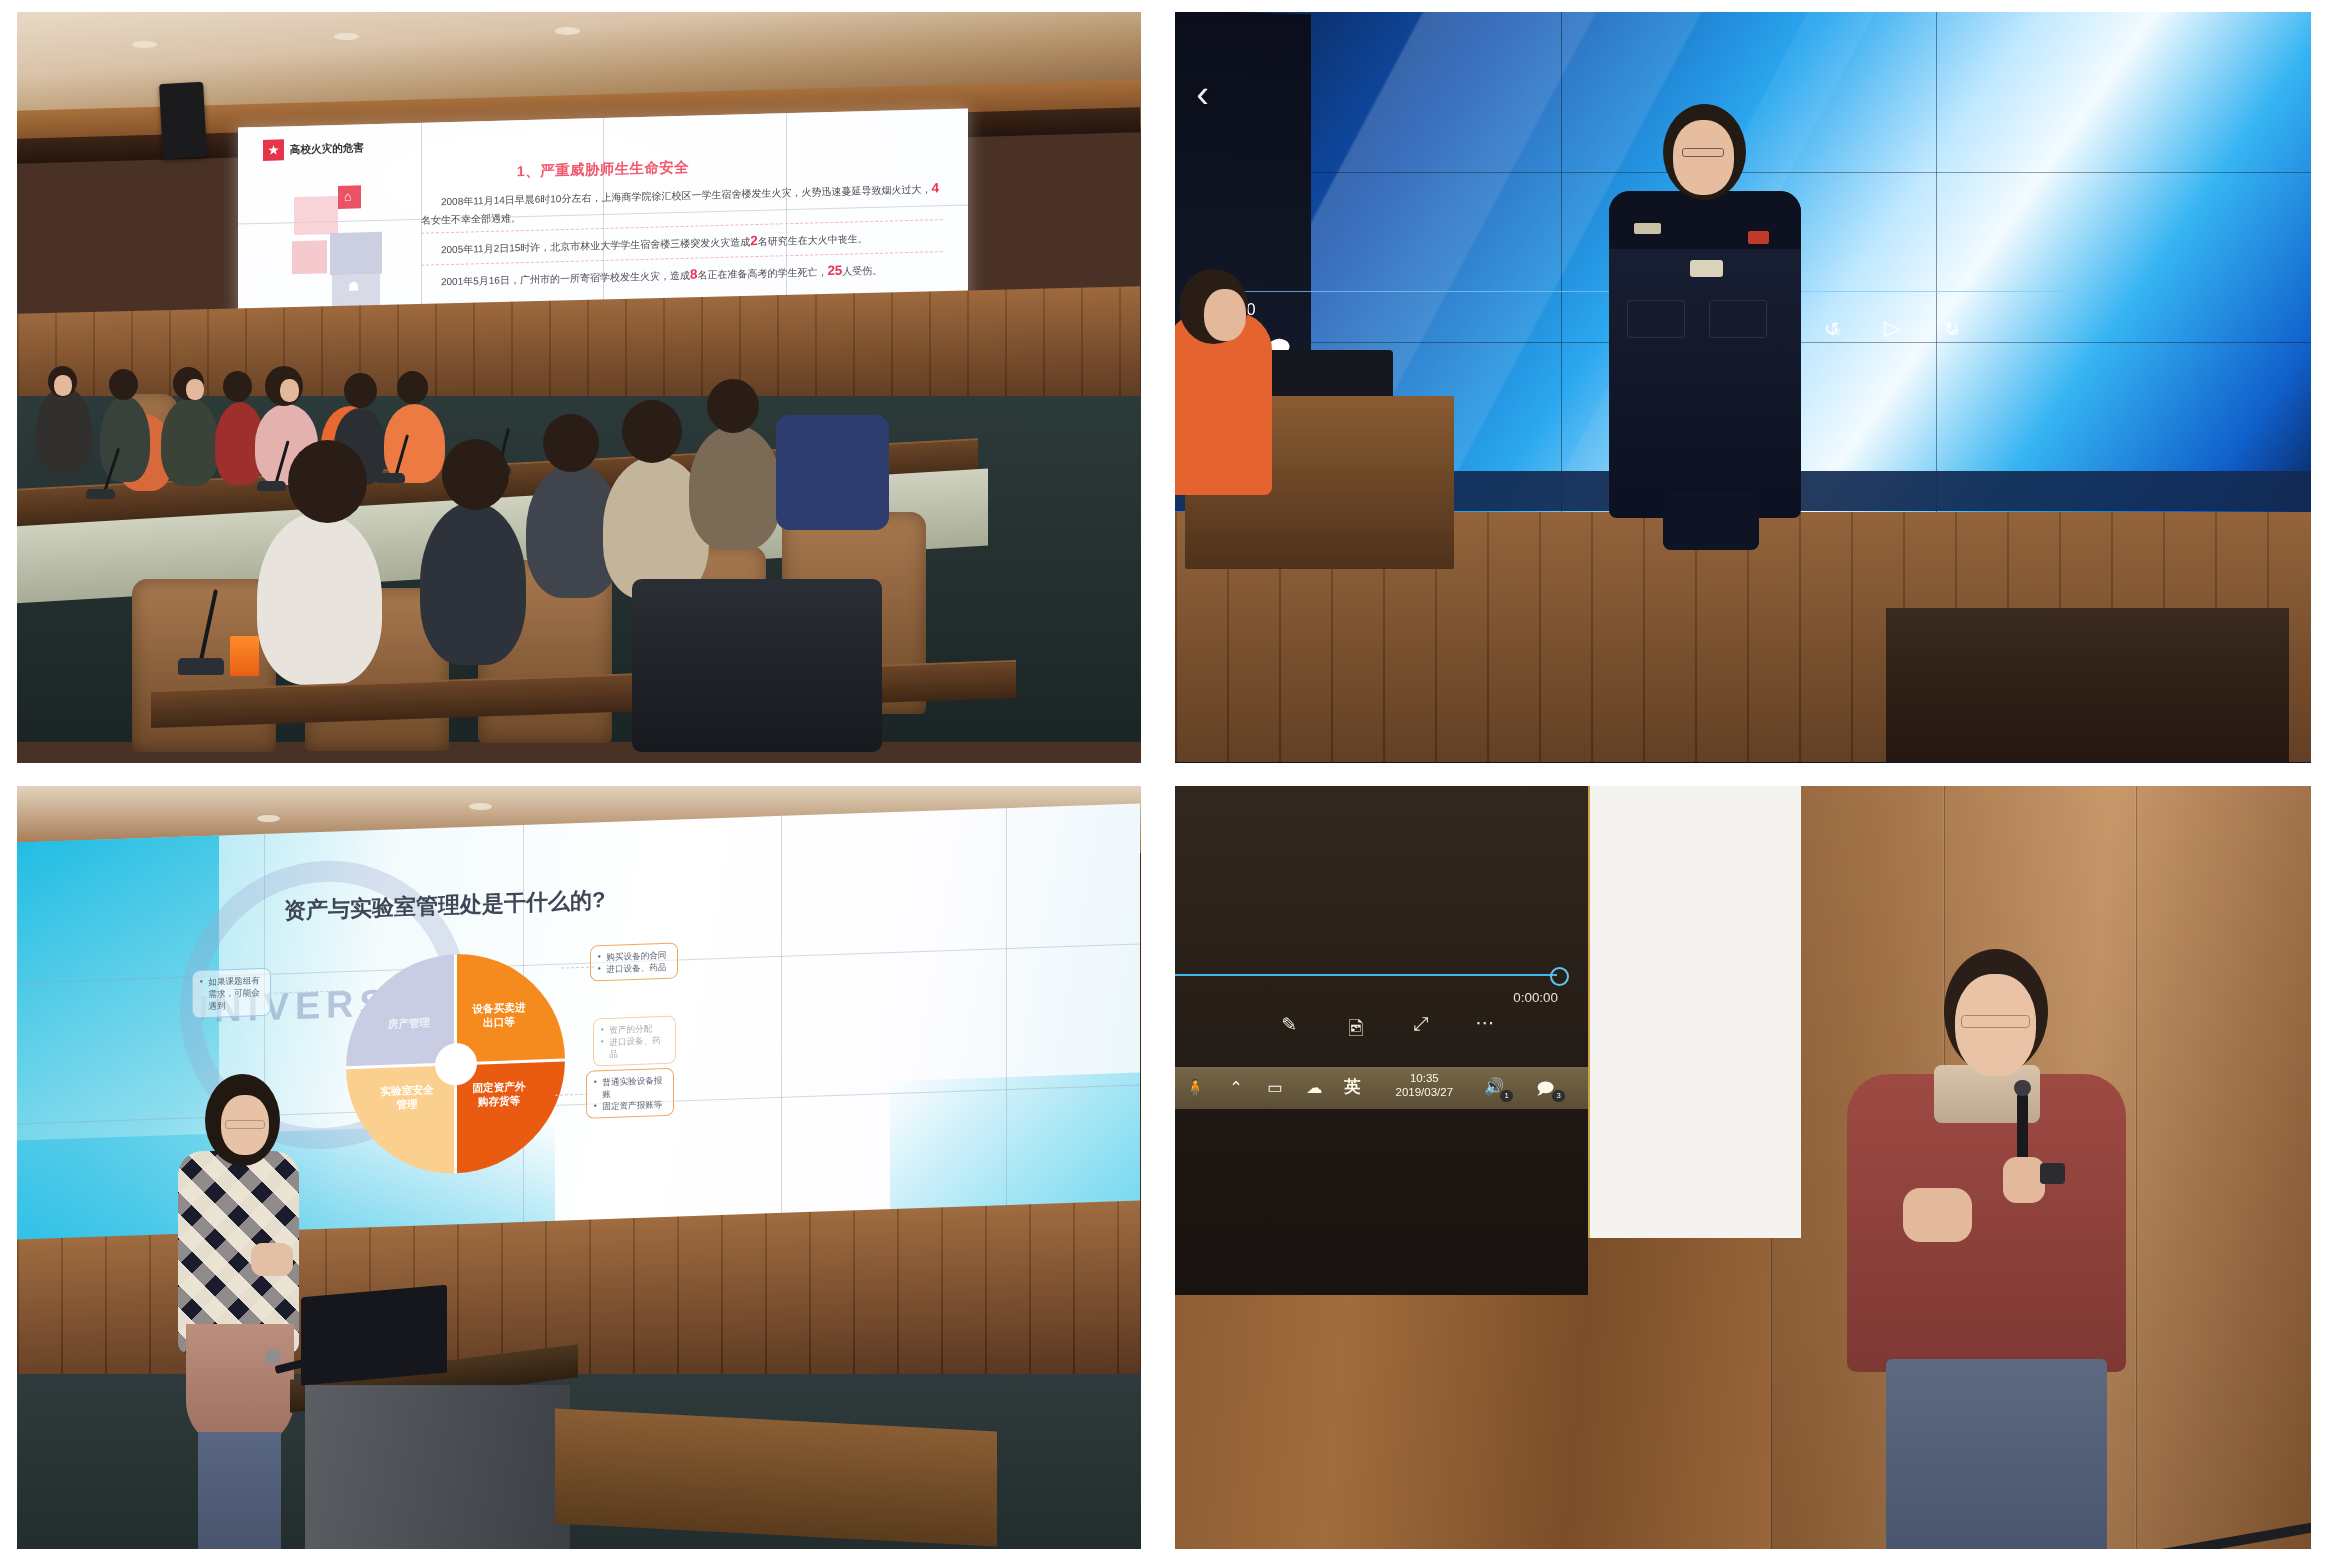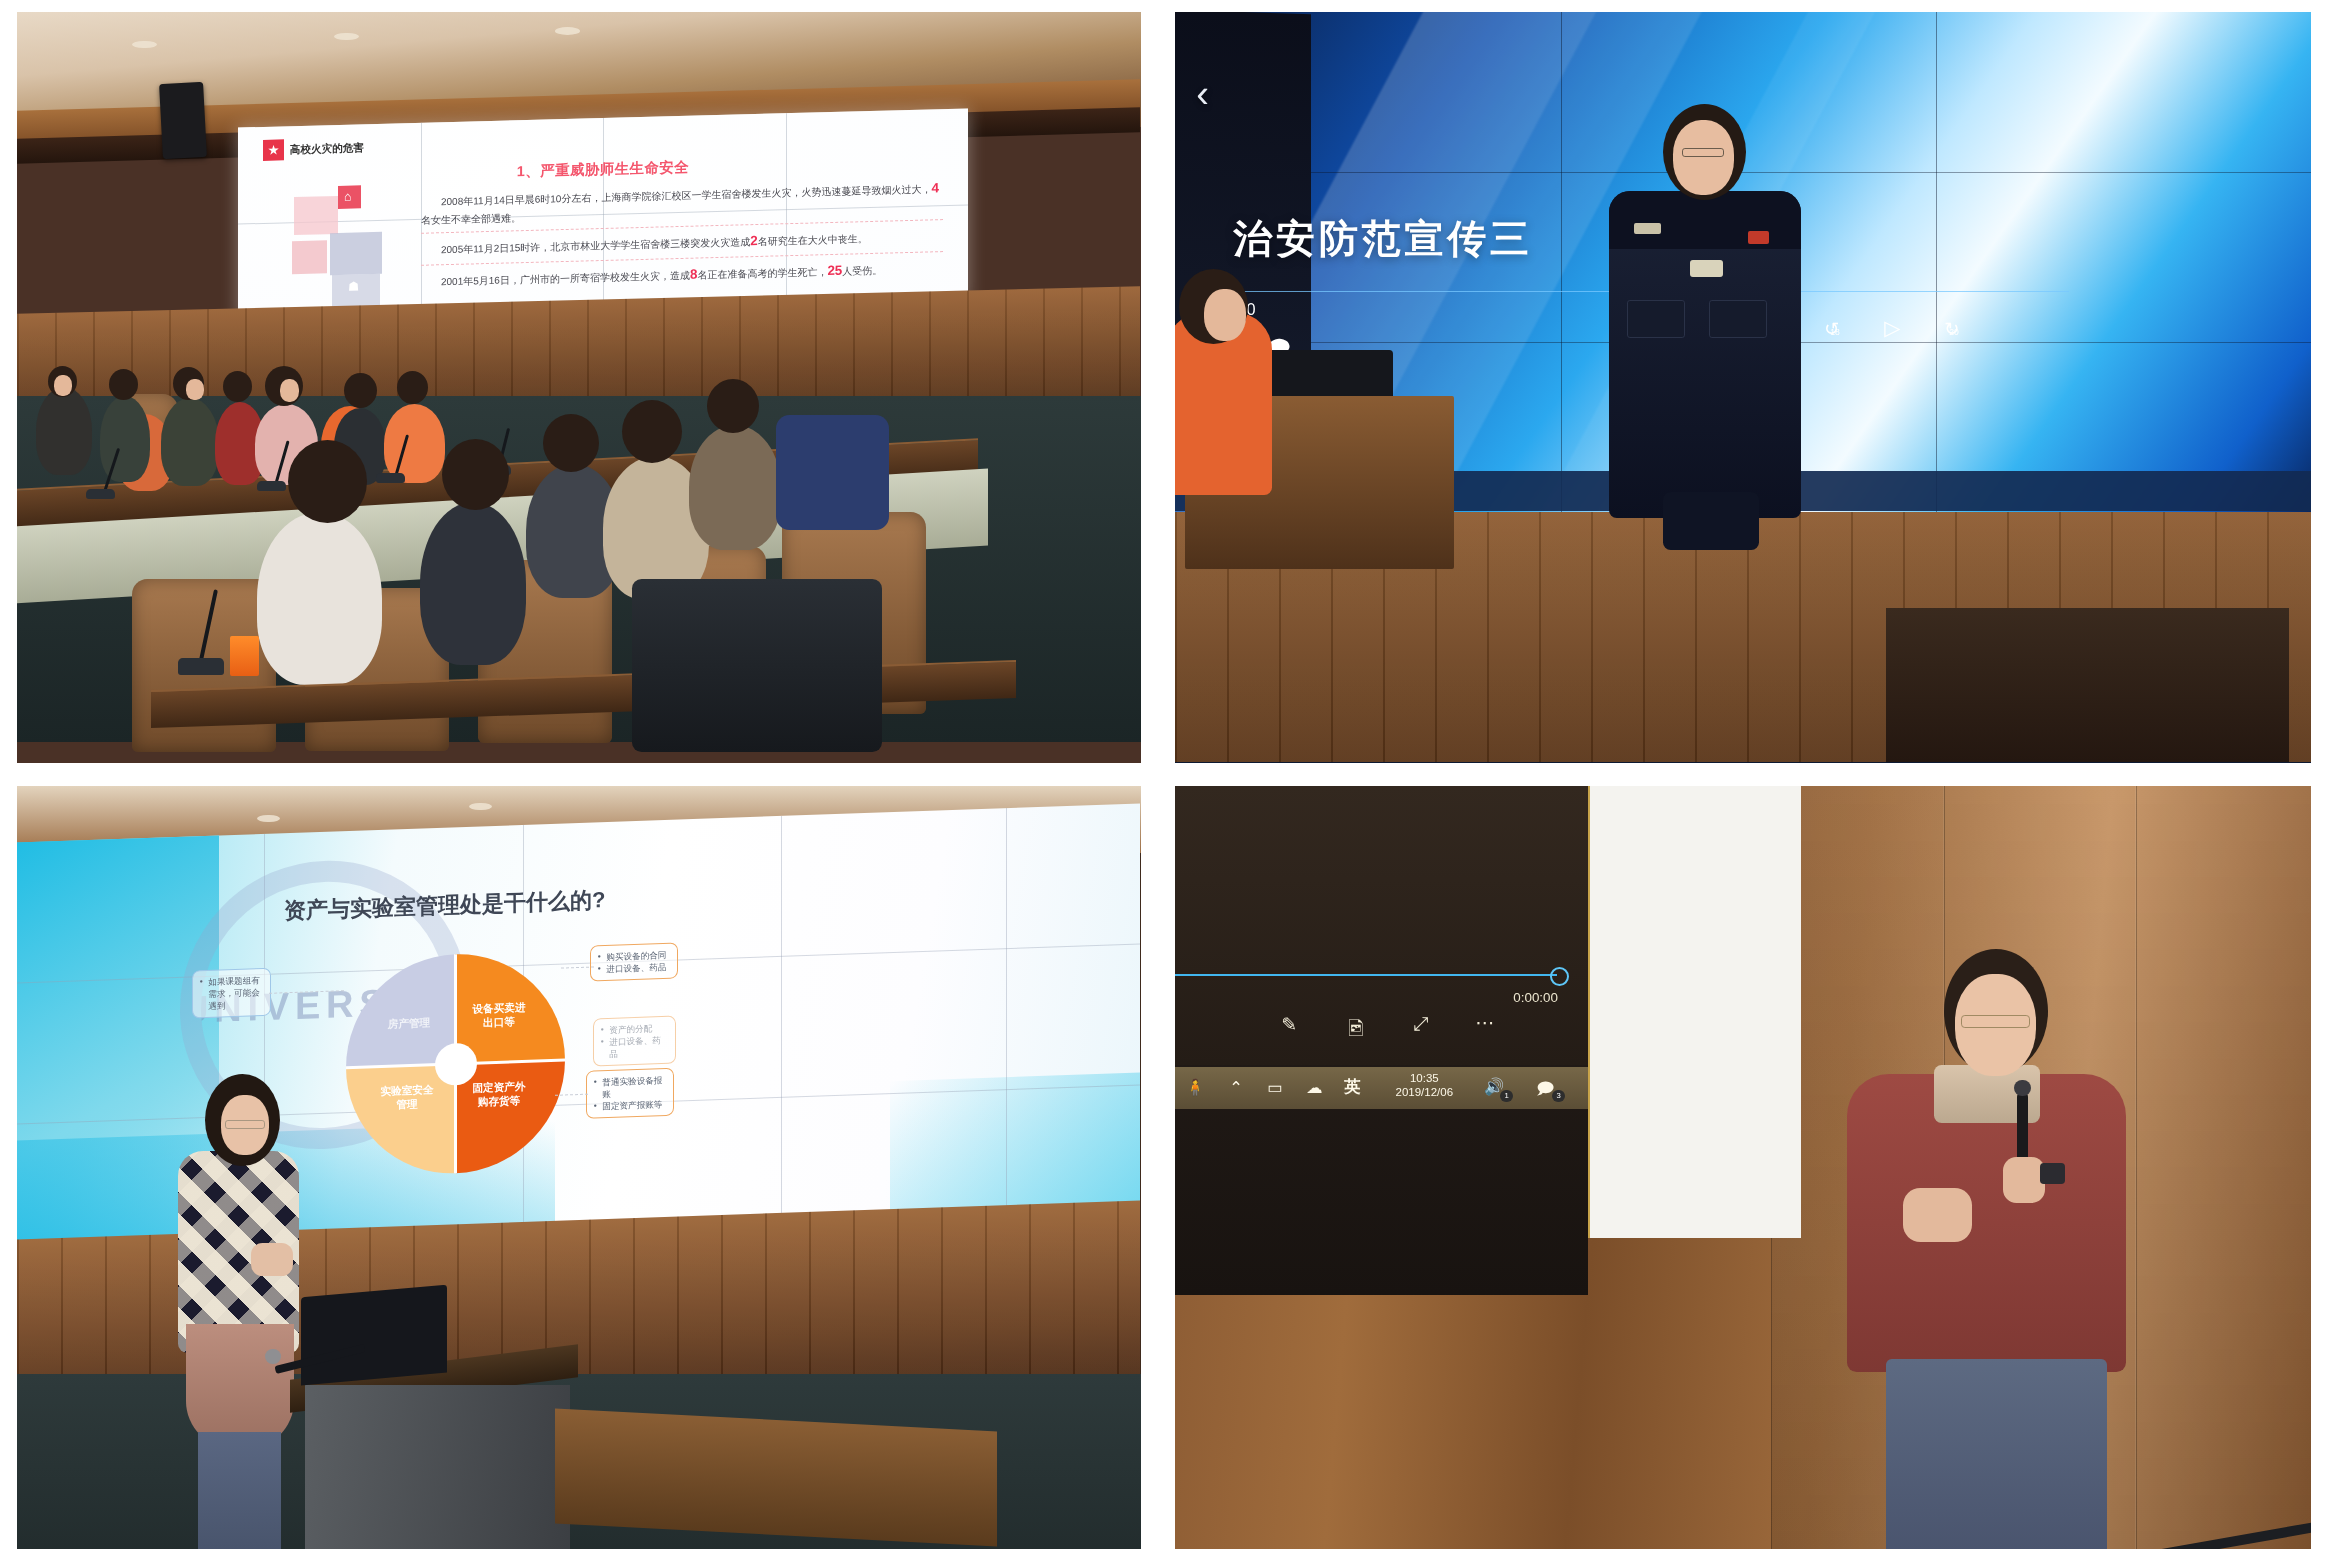--- a/index.html
+++ b/index.html
@@ -403,21 +403,20 @@
         <div class="vw2-ray" style="left:500px;top:-48px;width:67px;height:596px;opacity:.35;"></div>
         <div class="vw2-seam-v" style="left:34%"></div>
         <div class="vw2-seam-v" style="left:67%"></div>
         <div class="vw2-seam-h" style="top:32%"></div>
         <div class="vw2-seam-h" style="top:66%"></div>
       </div>
       <div class="vw2-dark"></div>
 
       <div class="back-chev">‹</div>
 
-      <div class="vw2-title">治安防范宣传三</div>
 
       <div class="mp-scrub"></div>
       <div class="mp-knob"></div>
       <div class="mp-time">0:00:00</div>
 
       <div class="mp-ic" style="left:23px;top:323px;">🔇</div>
       <div class="mp-ic" style="left:92px;top:321px;font-size:21px;">🗩</div>
 
       <div class="mp-ic" style="left:649px;top:306px;font-size:18px;">↺</div>
       <div style="position:absolute;left:655px;top:315px;color:#fff;font-size:8.6px;">18</div>
@@ -563,21 +562,21 @@
         <div class="mp4-ic" style="left:300px;top:225px;letter-spacing:1.9px;">⋯</div>
 
         <div class="tb4">
           <div class="tb4-ic" style="left:9.6px;top:11.5px;">🧍</div>
           <div class="tb4-ic" style="left:54px;top:11.5px;">⌃</div>
           <div class="tb4-ic" style="left:92px;top:11.5px;">▭</div>
           <div class="tb4-ic" style="left:131px;top:11.5px;">☁</div>
           <div class="tb4-ic" style="left:169px;top:9.6px;font-weight:bold;">英</div>
           <div class="tb4-clock" style="left:206px;top:5.8px;width:86px;">
             <div>10:35</div>
-            <div>2019/12/06</div>
+            <div>2019/03/27</div>
           </div>
           <div class="tb4-ic" style="left:309px;top:10.6px;">🔊</div>
           <div style="position:absolute;left:325px;top:23px;width:12.5px;height:12.5px;border-radius:50%;background:#2d2d2d;color:#fff;font-size:7.7px;text-align:center;line-height:12.5px;">1</div>
           <div class="tb4-ic" style="left:361px;top:10.6px;">🗩</div>
           <div style="position:absolute;left:377px;top:23px;width:12.5px;height:12.5px;border-radius:50%;background:#2d2d2d;color:#fff;font-size:7.7px;text-align:center;line-height:12.5px;">3</div>
         </div>
       </div>
 
       <div class="vid4-white"></div>
       <div style="position:absolute;left:413px;top:0;width:1.9px;height:452px;background:#c8a44a;"></div>

